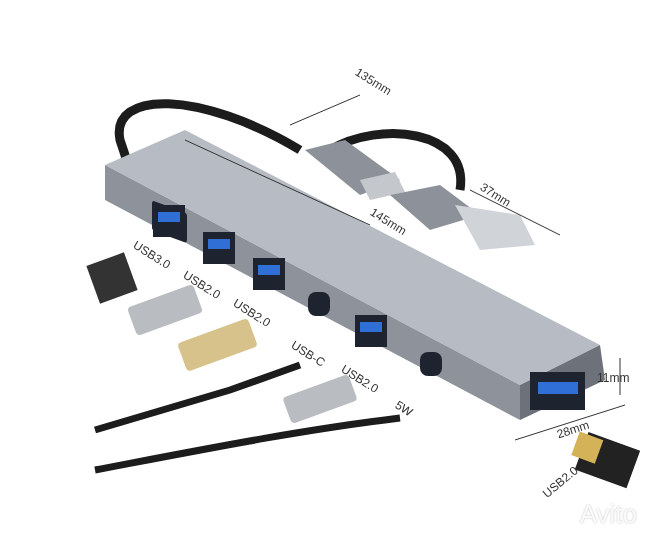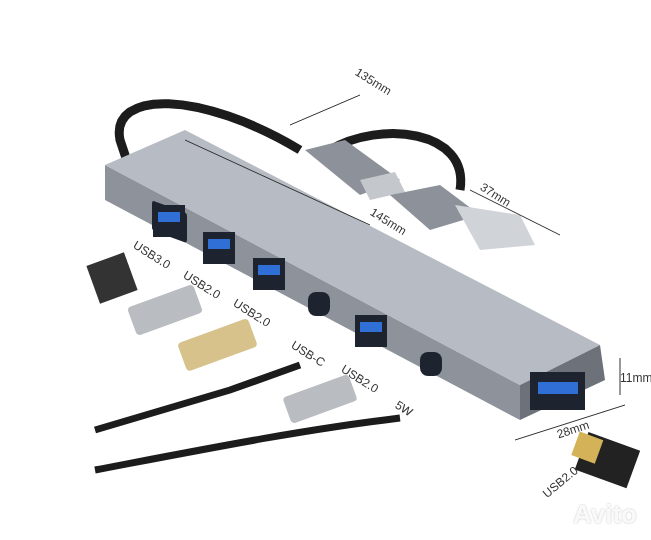--- a/index.html
+++ b/index.html
@@ -1,20 +1,20 @@
 <!DOCTYPE html>
 <html><head>
 <meta charset="utf-8">
 <style>
   html,body{margin:0;padding:0;background:#fff;}
   body{width:651px;height:540px;position:relative;overflow:hidden;font-family:"Liberation Sans",sans-serif;}
   .stage{position:absolute;left:0;top:0;width:651px;height:540px;}
   .lbl{position:absolute;font-size:12px;color:#333;white-space:nowrap;transform-origin:left top;}
   .rot{transform:rotate(32deg);}
-  .wm{position:absolute;right:14px;bottom:10px;font-size:26px;font-weight:bold;color:rgba(255,255,255,0.9);text-shadow:0 0 2px #bbb;}
+  .wm{position:absolute;right:14px;bottom:10px;font-size:26px;font-weight:normal;color:rgba(255,255,255,0.9);text-shadow:0 0 2px #bbb;}
 </style>
 </head>
 <body>
 
 <div class="stage">
 <svg width="651" height="540" viewBox="0 0 651 540">
 
   <path d="M300 150 C 200 90, 110 90, 120 140 L 130 170" stroke="#1c1c1c" stroke-width="9" fill="none"></path>
   <path d="M330 150 C 380 120, 470 130, 460 190" stroke="#1c1c1c" stroke-width="9" fill="none"></path>
 
@@ -64,21 +64,21 @@
   <line x1="290" y1="125" x2="360" y2="95" stroke="#333"></line>
   <line x1="185" y1="140" x2="370" y2="225" stroke="#333"></line>
   <line x1="470" y1="190" x2="560" y2="235" stroke="#333"></line>
   <line x1="620" y1="358" x2="620" y2="395" stroke="#333"></line>
   <line x1="515" y1="440" x2="625" y2="405" stroke="#333"></line>
 </svg>
 
 <div class="lbl rot" style="left:360px;top:65px;">135mm</div>
 <div class="lbl rot" style="left:375px;top:205px;">145mm</div>
 <div class="lbl rot" style="left:485px;top:180px;">37mm</div>
-<div class="lbl" style="left:620px;top:371px;">11mm</div>
+<div class="lbl" style="left:597px;top:371px;">11mm</div>
 <div class="lbl" style="left:555px;top:428px;transform:rotate(-18deg);">28mm</div>
 
 <div class="lbl rot" style="left:138px;top:238px;">USB3.0</div>
 <div class="lbl rot" style="left:188px;top:268px;">USB2.0</div>
 <div class="lbl rot" style="left:238px;top:296px;">USB2.0</div>
 <div class="lbl rot" style="left:296px;top:338px;">USB-C</div>
 <div class="lbl rot" style="left:346px;top:362px;">USB2.0</div>
 <div class="lbl rot" style="left:400px;top:398px;">5W</div>
 <div class="lbl" style="left:540px;top:490px;transform:rotate(-40deg);">USB2.0</div>
 

